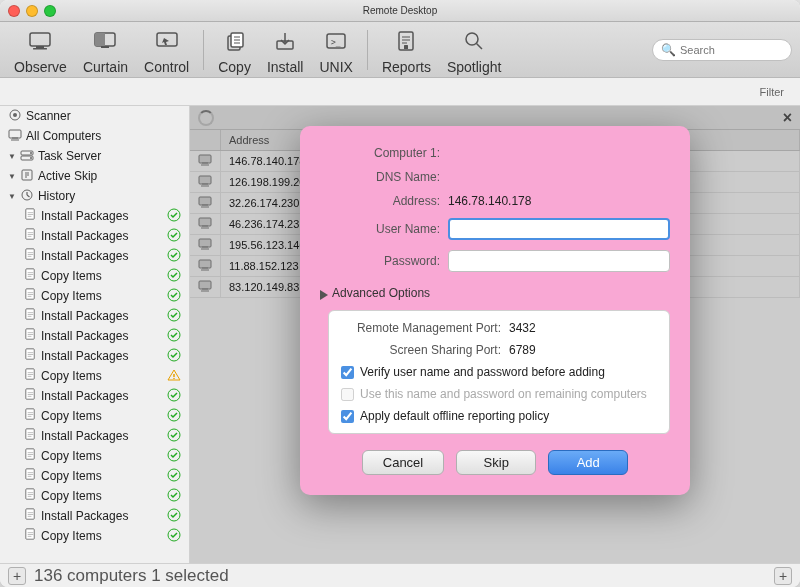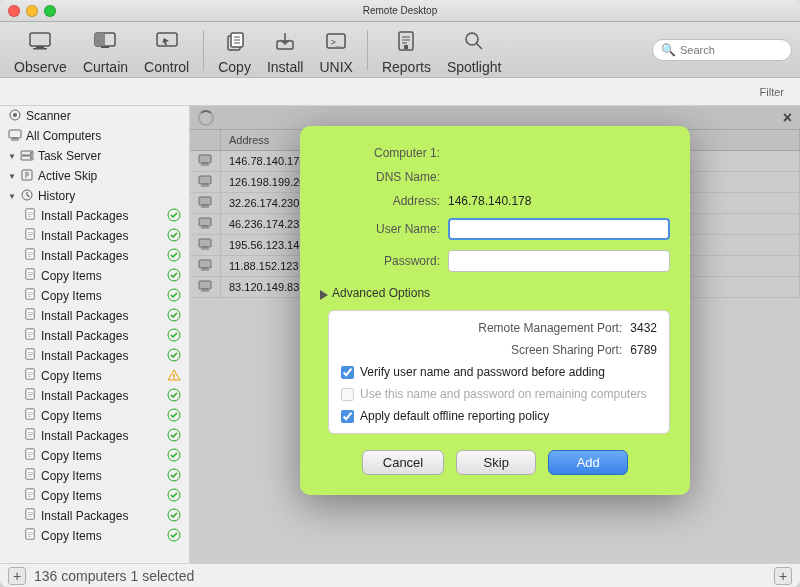--- a/index.html
+++ b/index.html
@@ -226,21 +226,21 @@
       background: #e8e8e8;
       cursor: pointer;
       display: flex;
       align-items: center;
       justify-content: center;
       font-size: 14px;
       color: #555;
     }
     .bottom-status {
       margin-left: 8px;
-      font-size: 14px;
+      font-size: 17px;
       color: #555;
     }
     .bottom-right {
       margin-left: auto;
       display: flex;
       gap: 4px;
       align-items: center;
     }
 
     
@@ -248,21 +248,21 @@
       position: absolute;
       top: 0; left: 0; right: 0; bottom: 0;
       background: rgba(0,0,0,0.2);
       display: flex;
       align-items: flex-start;
       justify-content: center;
       padding-top: 20px;
       z-index: 100;
     }
     .modal {
-      background: #bef264;
+      background: #f9a8d4;
       border-radius: 10px;
       box-shadow: 0 10px 40px rgba(0,0,0,0.4);
       width: 390px;
       padding: 20px;
       display: flex;
       flex-direction: column;
       gap: 10px;
     }
     .modal-row {
       display: flex;
@@ -327,21 +327,20 @@
       padding: 10px 12px;
       display: flex;
       flex-direction: column;
       gap: 8px;
       margin-left: 8px;
     }
     .modal-advanced-row {
       display: flex;
       align-items: center;
       gap: 8px;
-      justify-content: flex-end;
     }
     .modal-advanced-label {
       font-size: 12px;
       color: #555;
       text-align: right;
       width: 160px;
       flex-shrink: 0;
     }
     .modal-advanced-value {
       font-size: 12px;

